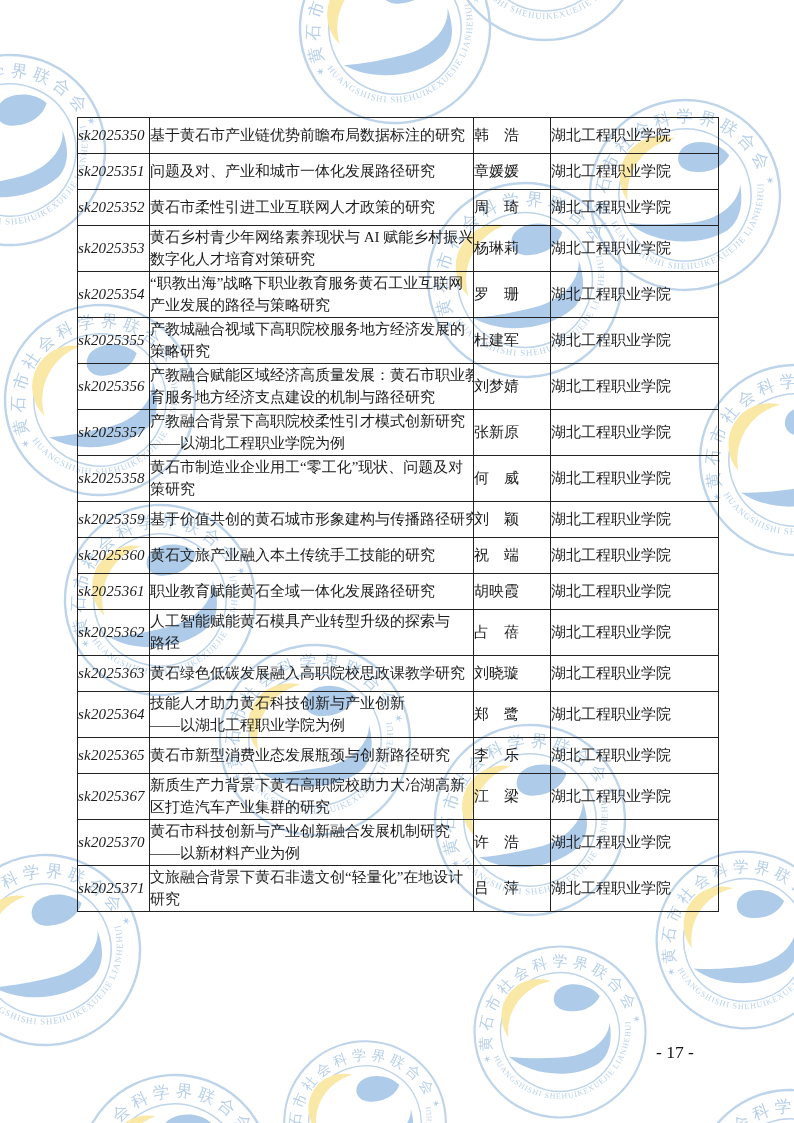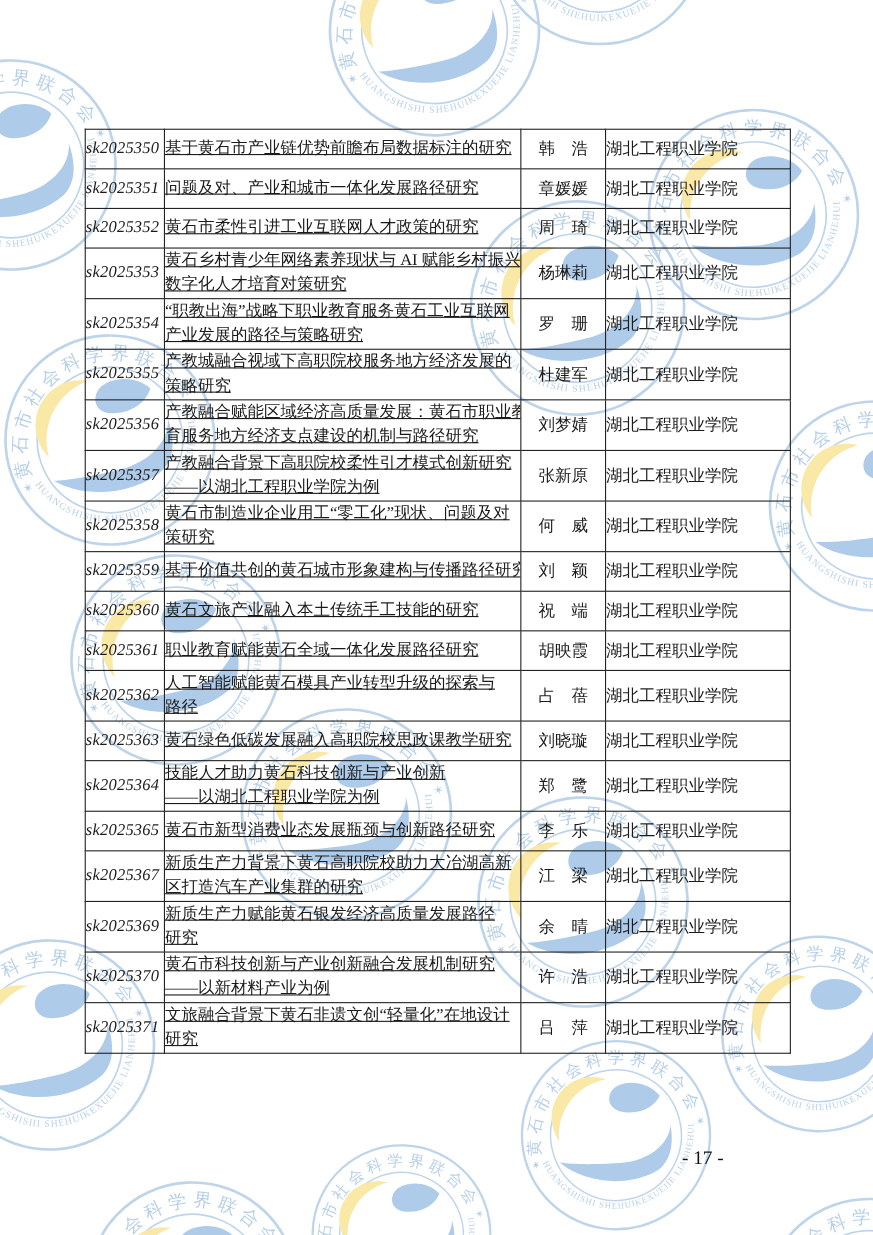--- a/index.html
+++ b/index.html
@@ -31,29 +31,29 @@
   #projects td {
     border:1.4px solid #222222;
     padding:0;
     font-size:15px;
     vertical-align:middle;
     overflow:hidden;
   }
   tr.single td { height:35px; }
   tr.double td { height:45px; }
   .c-id    { padding-left:6px;  letter-spacing:0.2px;font-style:italic; }
-  .c-title { padding:2px 5px 2px 11px;text-decoration:underline; }
+  .c-title { padding:2px 5px 2px 11px; }
   .title-line { line-height:21.5px; white-space:nowrap; }
-  .c-name  { text-align:center; }
+  .c-name  { }
   .c-org   { }
 
   
   #page-footer {
     position:absolute; left:620px; top:1042px; width:110px;
-    font-size:17.5px; z-index:1; color:#121212;
+    text-align:center; font-size:17.5px; z-index:1; color:#121212;
   }
 </style>
 </head>
 <body>
 
 <svg id="watermarks" width="794" height="1123" viewBox="0 0 794 1123" aria-hidden="true">
   <defs>
     <path id="arc-top" d="M -79 6 A 79 79 0 1 1 79 6" fill="none"></path>
     <path id="arc-bot" d="M -80 -6 A 80 80 0 0 0 80 -6" fill="none"></path>
     <g id="seal">
@@ -237,29 +237,20 @@
       <tr class="double">
     <td class="c-id">sk2025367</td>
     <td class="c-title">
           <div class="title-line">新质生产力背景下黄石高职院校助力大冶湖高新</div>
           <div class="title-line">区打造汽车产业集群的研究</div>
         </td>
     <td class="c-name">江　梁</td>
     <td class="c-org">湖北工程职业学院</td>
   </tr>
       <tr class="double">
-    <td class="c-id">sk2025369</td>
-    <td class="c-title">
-          <div class="title-line">新质生产力赋能黄石银发经济高质量发展路径</div>
-          <div class="title-line">研究</div>
-        </td>
-    <td class="c-name">余　晴</td>
-    <td class="c-org">湖北工程职业学院</td>
-  </tr>
-      <tr class="double">
     <td class="c-id">sk2025370</td>
     <td class="c-title">
           <div class="title-line">黄石市科技创新与产业创新融合发展机制研究</div>
           <div class="title-line">——以新材料产业为例</div>
         </td>
     <td class="c-name">许　浩</td>
     <td class="c-org">湖北工程职业学院</td>
   </tr>
       <tr class="double">
     <td class="c-id">sk2025371</td>

